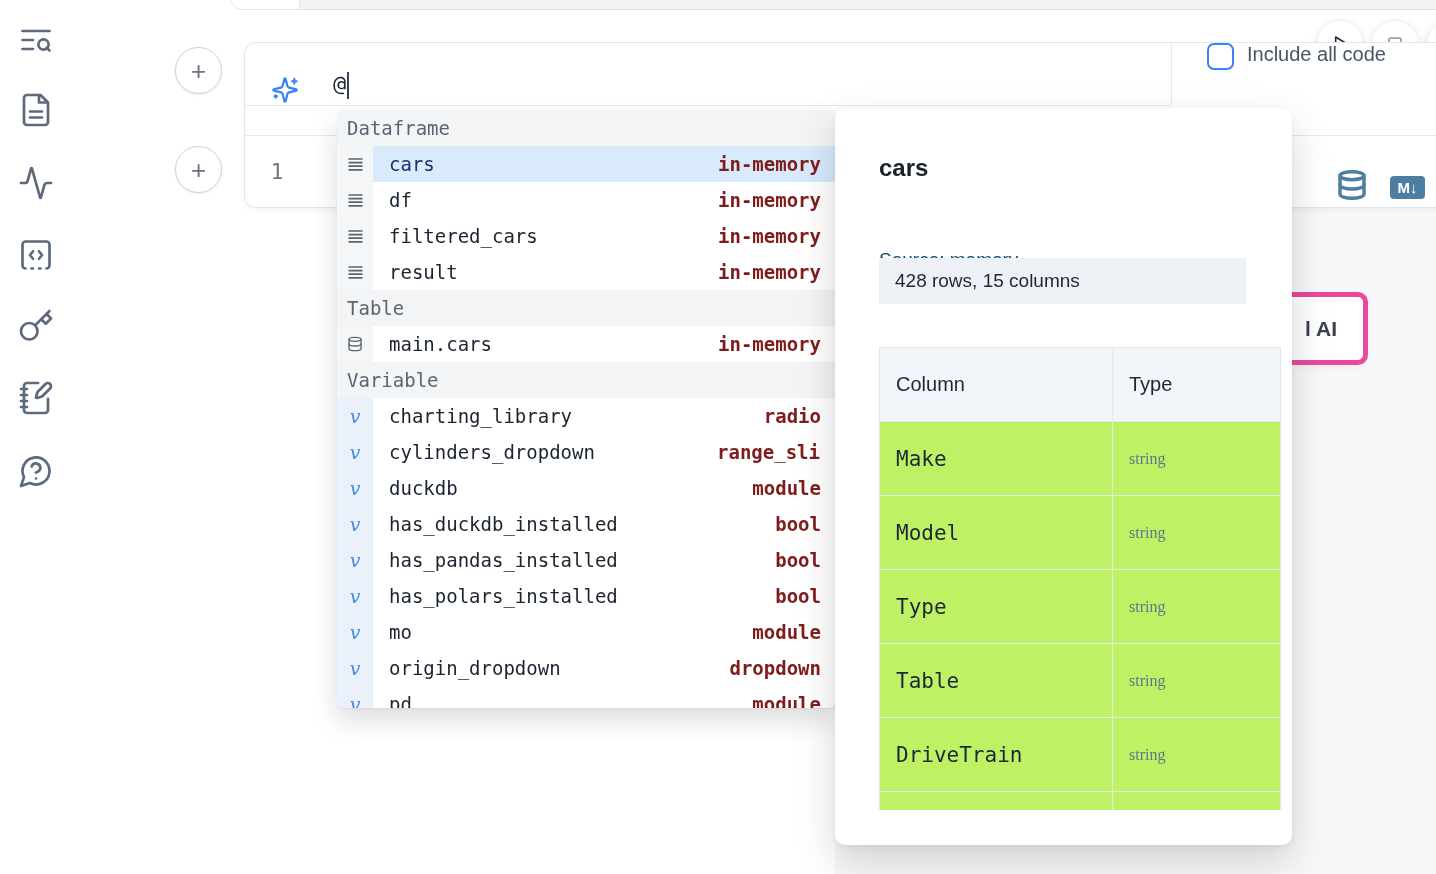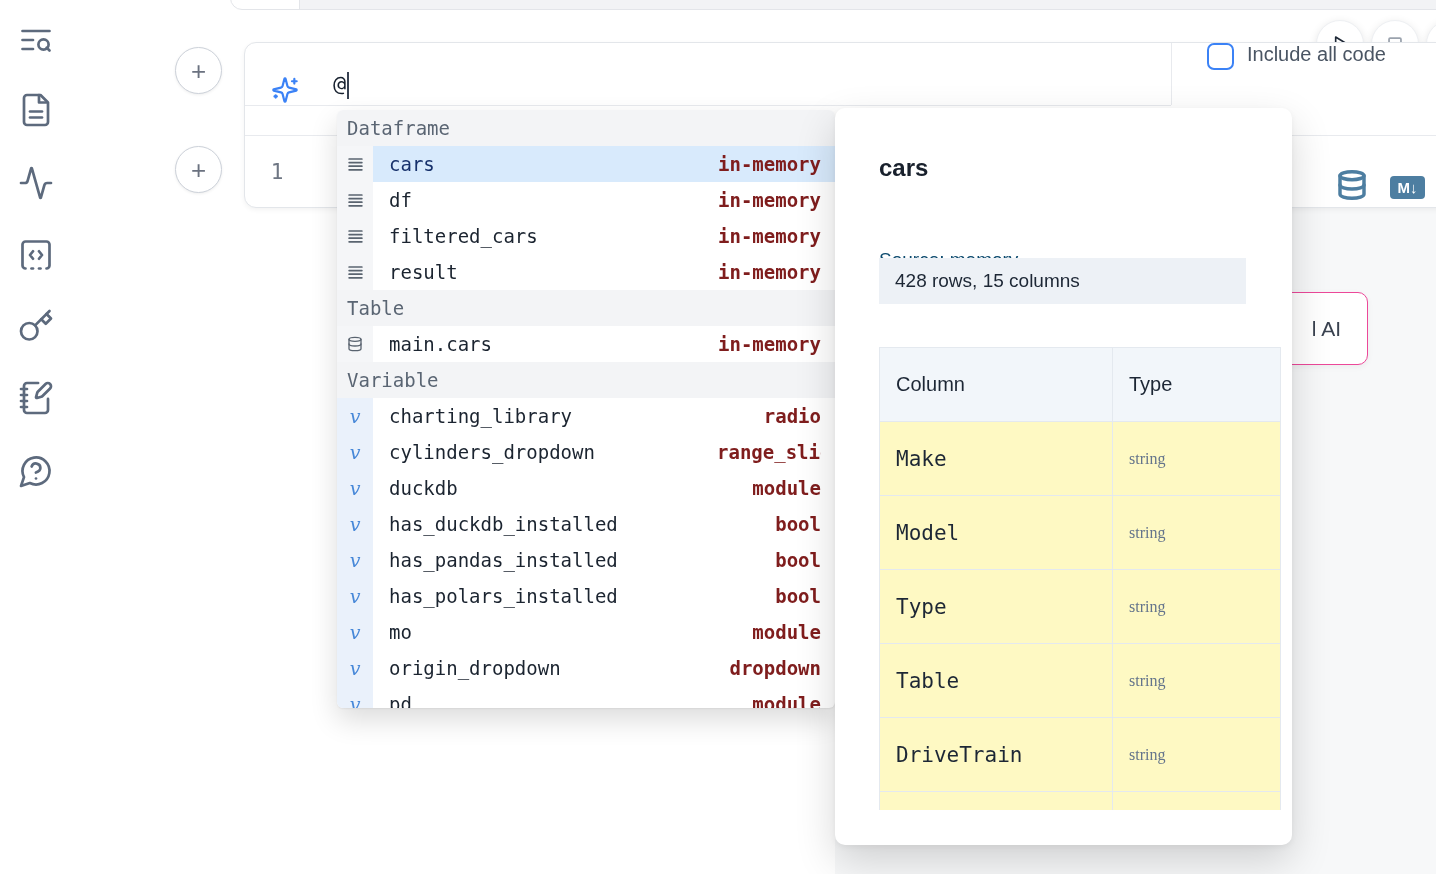--- a/index.html
+++ b/index.html
@@ -79,34 +79,34 @@
     background:#fff; border-radius:10px; z-index:5;
     box-shadow:0 2px 6px rgba(0,0,0,.05), 0 16px 40px rgba(0,0,0,.16); }
   .tt-title { position:absolute; left:44px; top:46px; font-size:24px; font-weight:bold; color:#18202c; }
   .tt-source { position:absolute; left:44px; top:93px; font-size:19px; color:#0c4a6e;margin-top:48px; }
   .tt-pill { position:absolute; left:44px; top:150px; width:367px; height:46px;
     background:#edf1f6; border-radius:0; display:flex; align-items:center;
     padding-left:16px; font-size:19px; color:#1d2735; }
   .tt-table { position:absolute; left:44px; top:239px; width:402px; height:463px;
     overflow:hidden; border-top:1px solid #e4e9ef; }
   .pt-row { display:flex; height:74px; border-bottom:1px solid #e4e9ef;
-    border-left:1px solid #e4e9ef; border-right:1px solid #e4e9ef; background:#fef9c3; }
+    border-left:1px solid #e4e9ef; border-right:1px solid #e4e9ef; background:#bef264; }
   .pt-row.head { background:#f2f6fa; }
   .pt-col1 { width:233px; flex:0 0 233px; display:flex; align-items:center;
     padding-left:16px; border-right:1px solid #e4e9ef; }
   .pt-col2 { flex:1; display:flex; align-items:center; padding-left:16px; }
   .pt-head-txt { font-size:20px; color:#1d2735; }
   .pt-name { font-family:"DejaVu Sans Mono", monospace; font-size:21px; color:#1d2735; }
   .pt-type { font-size:16px; color:#64748b;font-family:Liberation Serif, serif; }
 
   
   .ai-button { position:absolute; left:1272px; top:292px; width:96px; height:73px;
-    background:#fff; border:1px solid #ec4899; border-radius:10px; z-index:2;
+    background:#fff; border:5px solid #ec4899; border-radius:10px; z-index:2;
     box-shadow:0 2px 6px rgba(0,0,0,.05); display:flex; align-items:center;
-    justify-content:flex-end; padding-right:26px; font-size:21px; font-weight:normal; color:#3a4250; cursor:pointer; }
+    justify-content:flex-end; padding-right:26px; font-size:21px; font-weight:bold; color:#3a4250; cursor:pointer; }
 </style>
 </head>
 <body>
 
 <div id="canvas">
 
   <div class="gray-panel"></div>
 
   <div class="top-fragment">
     <div class="code-bg"></div>

